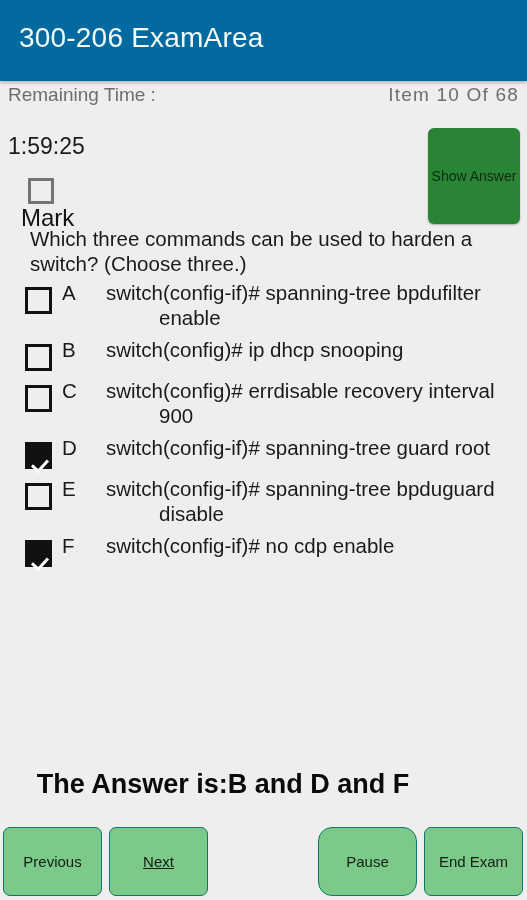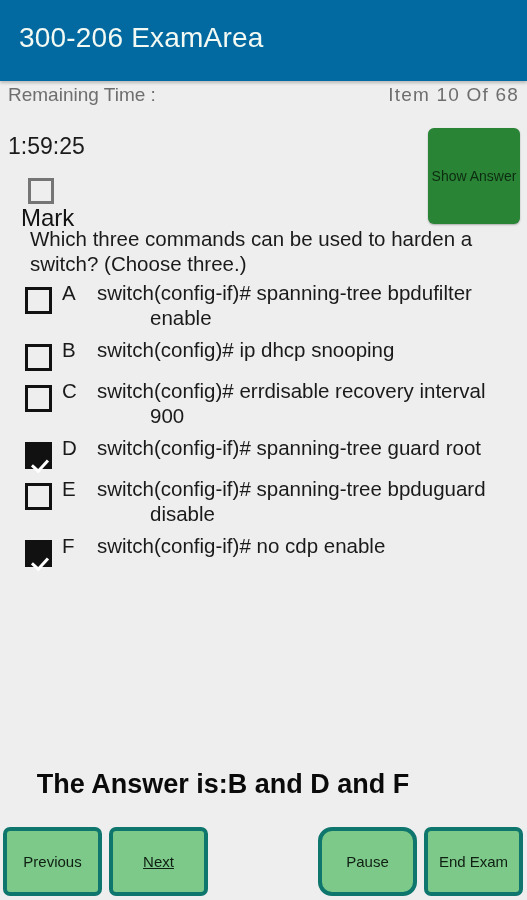--- a/index.html
+++ b/index.html
@@ -165,21 +165,21 @@
     line-height: 25px;
     color: #1a1a1a;
     margin-left: 10px;
     width: 20px;
     flex: none;
   }
   .option-text {
     font-size: 20.5px;
     line-height: 25px;
     color: #1a1a1a;
-    margin-left: 15px;
+    margin-left: 24px;
     flex: 1;
     text-indent: -53px;
     padding-left: 53px;
   }
 
   
   #answer-text {
     position: absolute;
     left: 0;
     top: 769px;
@@ -196,21 +196,21 @@
     left: 0;
     top: 827px;
     width: 527px;
     height: 73px;
   }
   .nav-button {
     position: absolute;
     top: 0;
     height: 69px;
     background: #7cc98a;
-    border: 4px solid #0f766e;
+    border: 1px solid #0f766e;
     border-radius: 7px;
     color: #0f1f11;
     font-size: 15px;
     font-family: "Liberation Sans", sans-serif;
     cursor: pointer;
     padding: 0;
   }
   #previous-button { left: 3px;   width: 99px; }
   #next-button     { left: 109px; width: 99px; text-decoration: underline; }
   #pause-button    { left: 318px; width: 99px; border-radius: 14px; }

